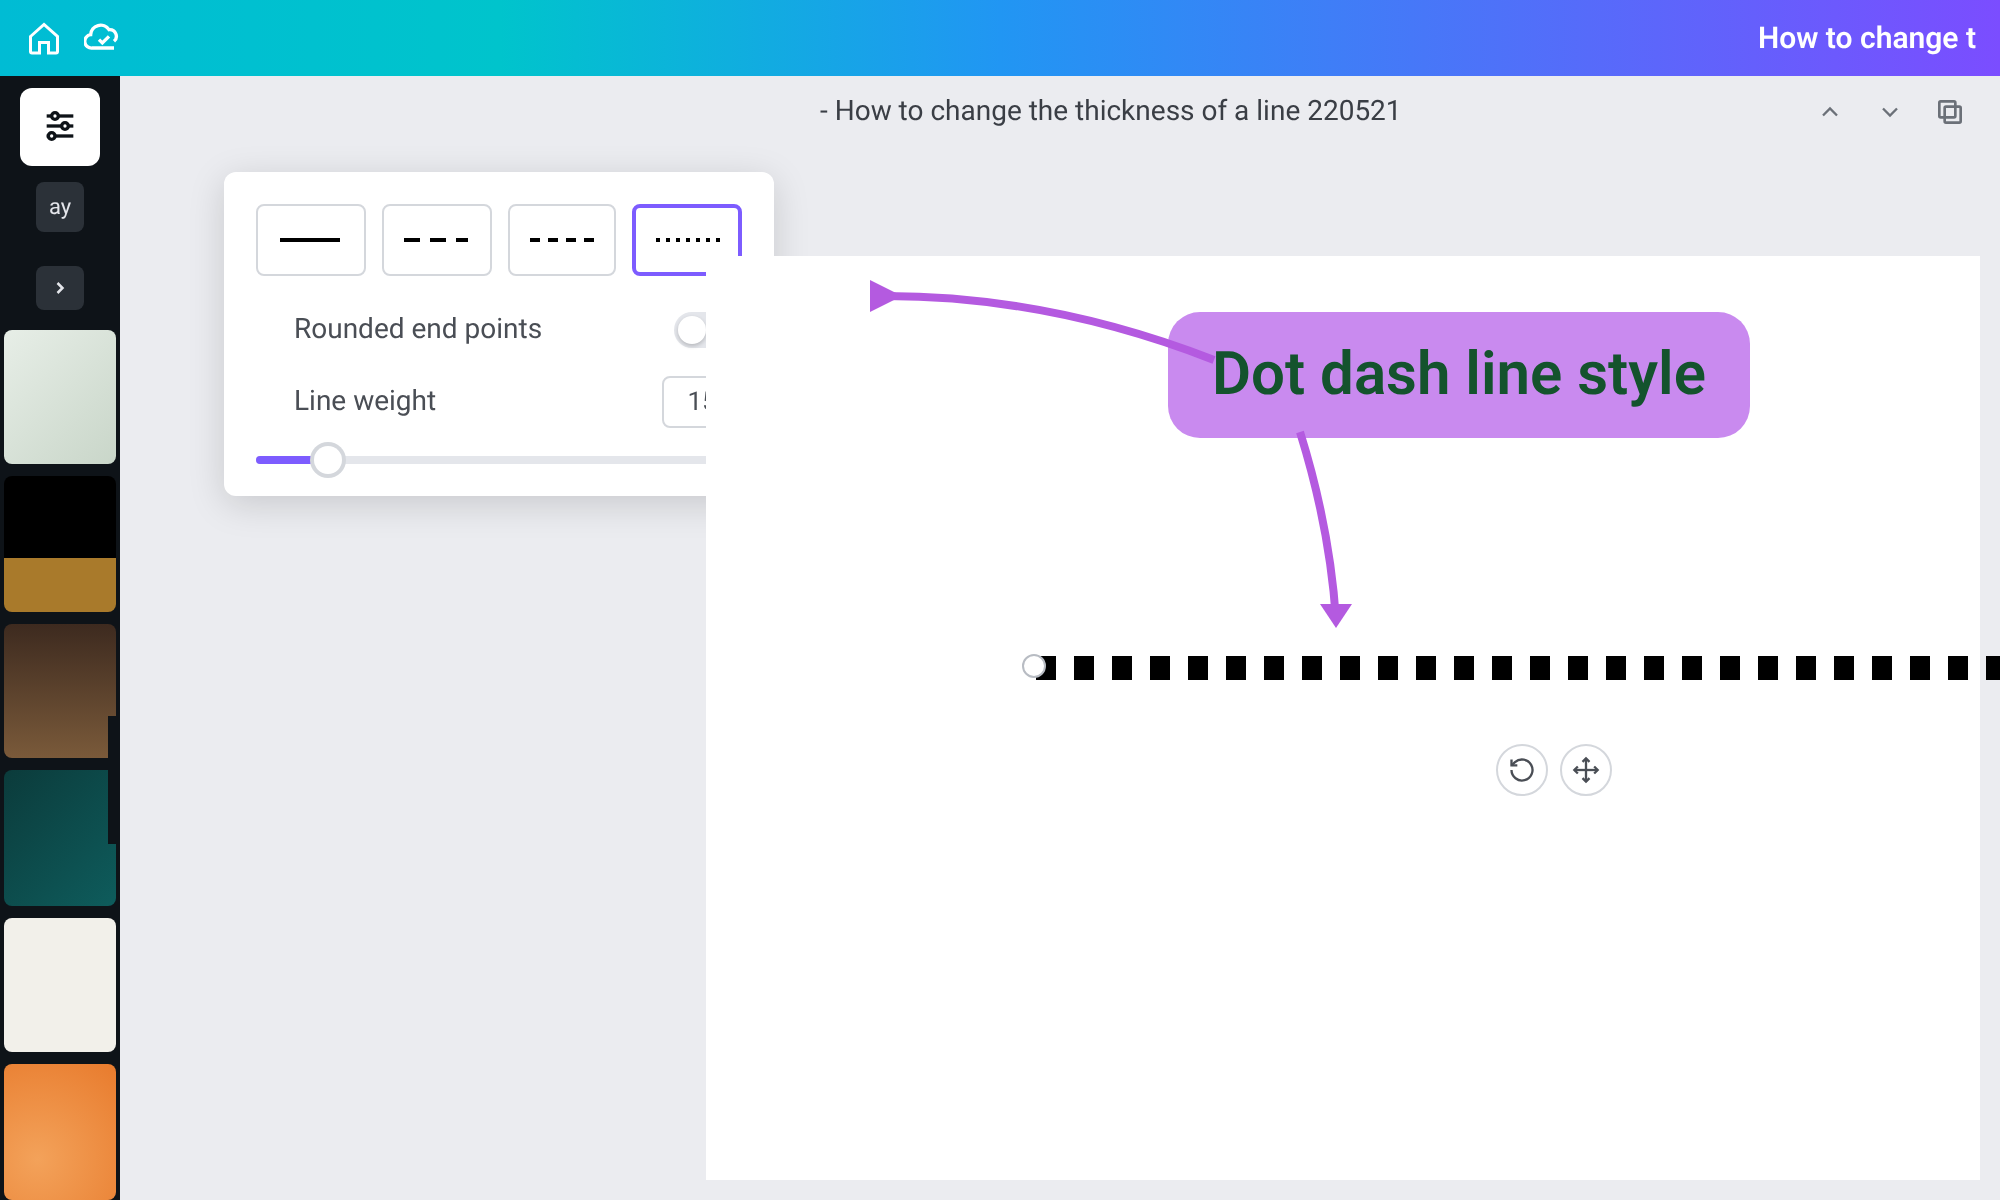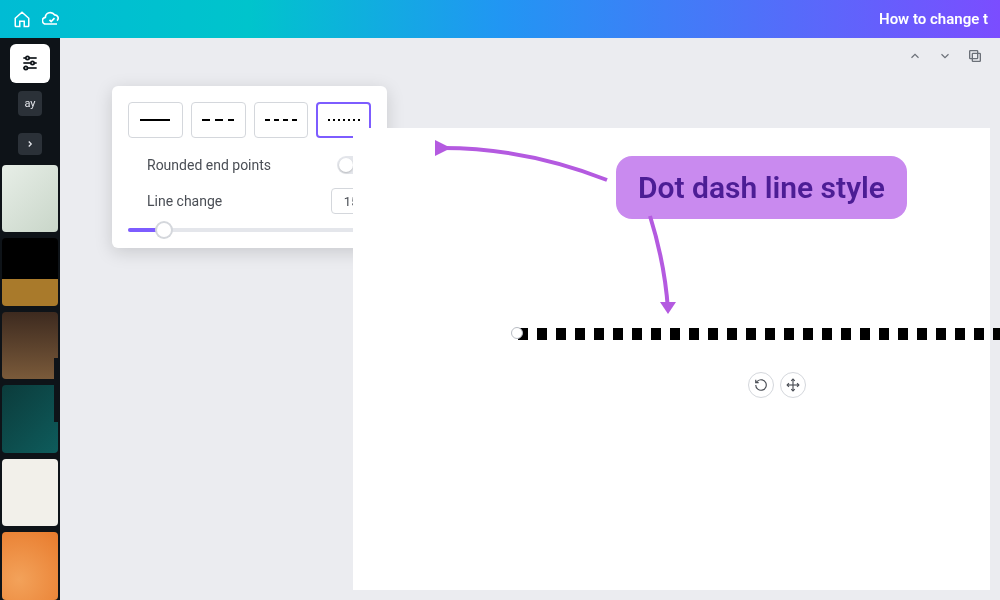--- a/index.html
+++ b/index.html
@@ -114,22 +114,22 @@
   .canvas-tools {
     position:absolute; top:244px; left:395px; display:flex; gap:6px;
   }
   .ctool {
     width:26px; height:26px; border:1px solid #d4d7dc; border-radius:50%;
     display:flex; align-items:center; justify-content:center; color:#4a4e55; font-size:13px;
   }
 
   
   .callout {
-    position:absolute; left:556px; top:118px; background:#c98aef;
-    color:#4c1d95; font-size:30px; font-weight:600;
+    position:absolute; left:524px; top:118px; background:#c98aef;
+    color:#14532d; font-size:30px; font-weight:600;
     padding:14px 22px; border-radius:16px; white-space:nowrap;
   }
   .arrow1 {
     position:absolute; left:375px; top:100px; width:175px; height:50px; pointer-events:none;
   }
   .arrow2 {
     position:absolute; left:560px; top:176px; width:60px; height:100px; pointer-events:none;
   }
 </style>
 </head>
@@ -183,20 +183,21 @@
           <polyline points="15 6 9 12 15 18"></polyline>
         </svg>
     </div>
   </div>
 
   <div class="main">
 
 
     <div class="pagehead">
       <span style="width:328px;"></span>
+      <span>- How to change the thickness of a line 220521</span>
       <span class="spacer"></span>
       <span class="mini-icon">
         <svg width="14" height="14" viewBox="0 0 24 24" fill="none" stroke="#6b7078" stroke-width="2">
             <polyline points="6 15 12 9 18 15"></polyline>
           </svg>
       </span>
       <span class="mini-icon">
         <svg width="14" height="14" viewBox="0 0 24 24" fill="none" stroke="#6b7078" stroke-width="2">
             <polyline points="6 9 12 15 18 9"></polyline>
           </svg>
@@ -222,21 +223,21 @@
           </div>
         <div class="style-opt selected">
             <div class="dotline"></div>
           </div>
       </div>
       <div class="pop-row">
         <span>Rounded end points</span>
         <div class="toggle"></div>
       </div>
       <div class="pop-row">
-        <span>Line change</span>
+        <span>Line weight</span>
         <input class="weight-input" value="15" style="">
       </div>
       <div class="slider">
         <div class="fill"></div>
           <div class="knob"></div>
       </div>
     </div>
 
     <div class="canvas">
       <div class="dashed-line"></div>

